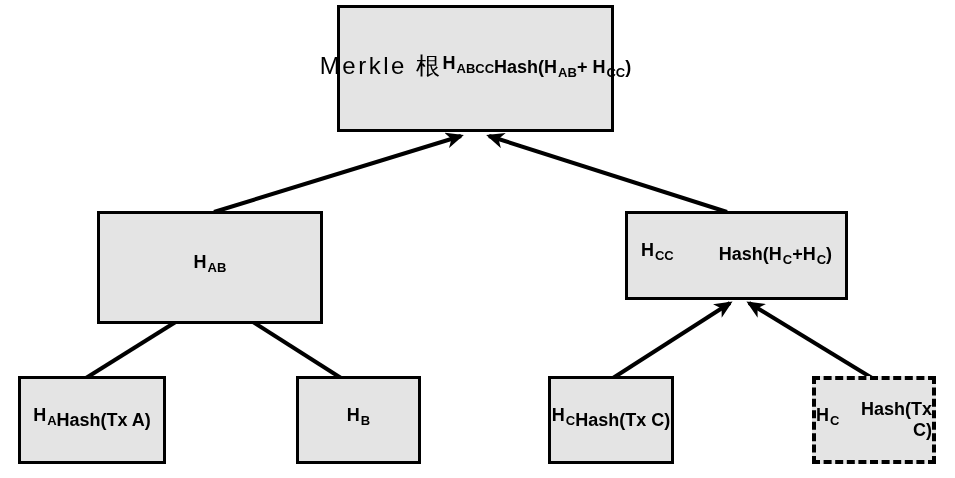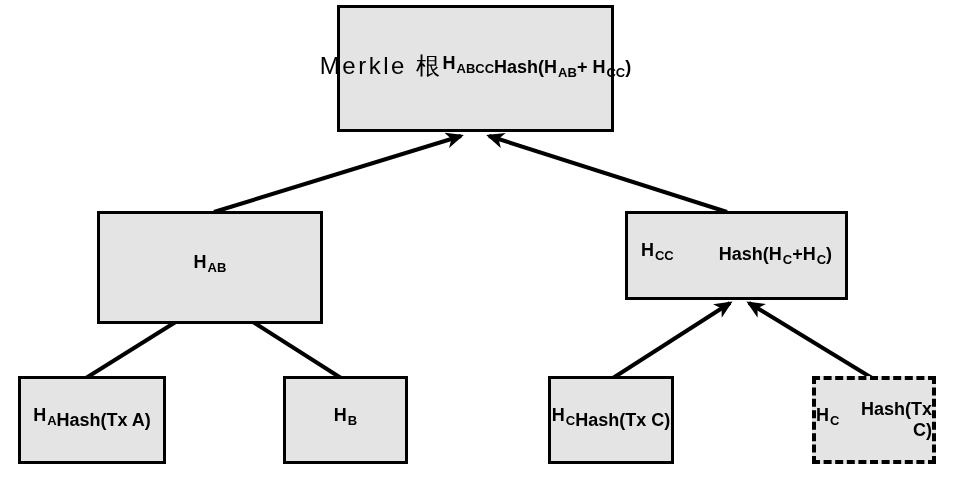--- a/index.html
+++ b/index.html
@@ -47,21 +47,21 @@
   .sub {
     font-size: 13px;
     vertical-align: -4px;
     margin-left: 1px;
   }
   
   #node-root   { left: 337px; top: 5px;   width: 277px; height: 127px; }
   #node-hab    { left: 97px;  top: 211px; width: 226px; height: 113px;  }
   #node-hcc    { left: 625px; top: 211px; width: 223px; height: 89px; gap: 45px;  }
   #node-ha     { left: 18px;  top: 376px; width: 148px; height: 88px;  }
-  #node-hb     { left: 283px; top: 376px; width: 125px; height: 88px;  }
+  #node-hb     { left: 296px; top: 376px; width: 125px; height: 88px;  }
   #node-hc     { left: 548px; top: 376px; width: 126px; height: 88px;  }
   #node-hc-dup { left: 812px; top: 376px; width: 124px; height: 88px;  }
 </style>
 </head>
 <body>
 
 <div class="canvas">
 
   <svg class="edges">
     <defs>

